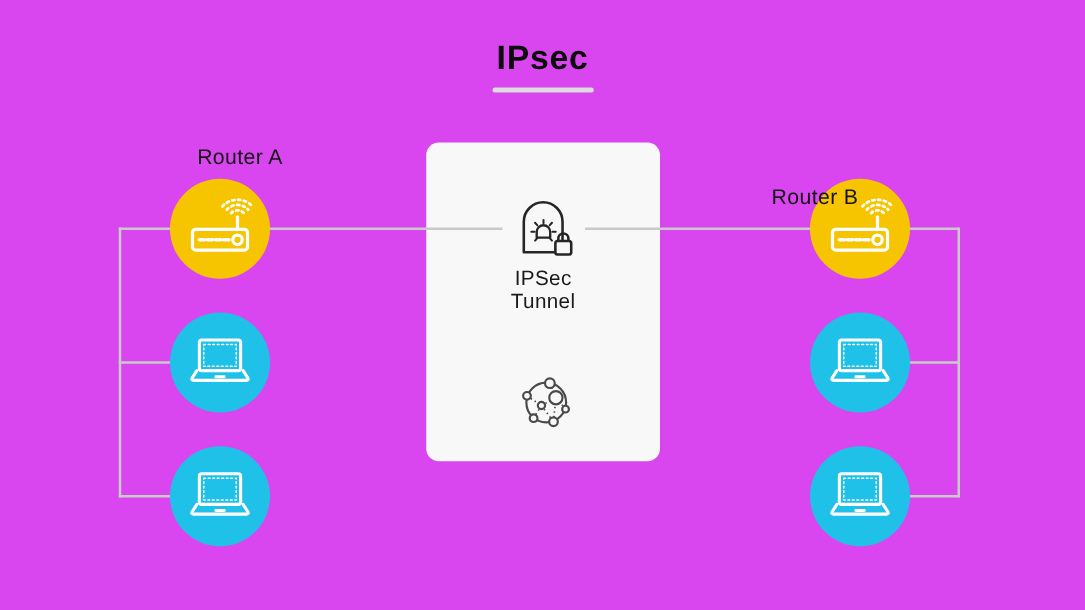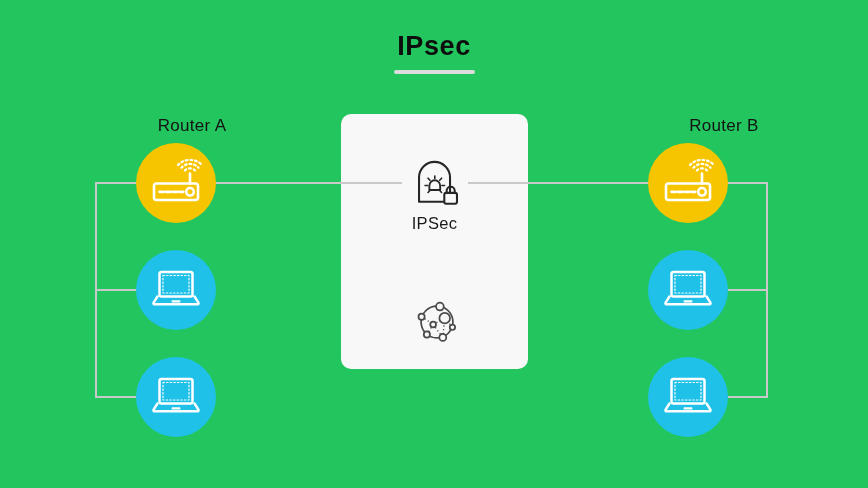--- a/index.html
+++ b/index.html
@@ -1,18 +1,18 @@
 <!DOCTYPE html>
 <html><head>
 <meta charset="utf-8">
 <style>
   * { margin:0; padding:0; box-sizing:border-box; }
   html,body { background:#ffffff; }
   .canvas{
-    position:relative; width:868px; height:488px; background:#22c55e;
+    position:relative; width:868px; height:488px; background:#d946ef;
     font-family:"Liberation Sans", sans-serif; overflow:hidden;
   }
   
   .title{
     position:absolute; left:0; right:0; top:31px; text-align:center;
     font-size:27px; font-weight:800; letter-spacing:.6px; color:#0d0d0d;
   }
   .title-underline{
     position:absolute; left:394px; top:70px; width:81px; height:3.5px;
     background:#dcdcdc; border-radius:2px;
@@ -57,21 +57,21 @@
   .col-left  { left:136px; }
   .col-right { left:648px; }
   .row-1{ top:143px; } .row-2{ top:250px; } .row-3{ top:357px; }
   .node svg{ width:80px; height:80px; display:block; }
   
   .node-label{
     position:absolute; width:160px; text-align:center; top:116px; z-index:3;
     font-size:17px; font-weight:500; color:#141414; letter-spacing:.3px;
   }
   .node-label.left { left:112px; }
-  .node-label.right{ left:644px; }
+  .node-label.right{ left:572px;margin-top:32px; }
   .defs-holder{ position:absolute; width:0; height:0; overflow:hidden; }
 </style>
 </head>
 <body>
 
 <div class="canvas">
 
   <svg class="defs-holder" aria-hidden="true">
     <symbol id="sym-router" viewBox="0 0 80 80">
       <g fill="none" stroke="#ffffff" stroke-width="2.6" stroke-linecap="round" stroke-linejoin="round">
@@ -123,20 +123,21 @@
           <path d="M25.6 40.1 27.6 37.9"></path>
           <path d="M40 40.1 38 37.9"></path>
         </g>
         <path d="M45.4 40.5v-2.2a4.3 4.3 0 0 1 8.6 0v2.2"></path>
         <rect x="42.9" y="40.5" width="13.5" height="11.5" rx="2" fill="#f8f8f8"></rect>
       </g>
     </svg>
   </div>
   <div class="panel-label tunnel-label">
     <div>IPSec</div>
+    <div>Tunnel</div>
   </div>
 
   <div class="internet-icon-box">
     <svg width="54" height="54" viewBox="0 0 56 56">
       <g fill="none" stroke="#4a4a4a" stroke-width="1.8">
         <circle cx="28" cy="28" r="16.5"></circle>
         <g stroke-dasharray="1.2 2.6" stroke-width="1.4">
           <path d="M31 12 36 24"></path>
           <path d="M12 22.5 24 30.5"></path>
           <path d="M24 30.5 36 24"></path>

